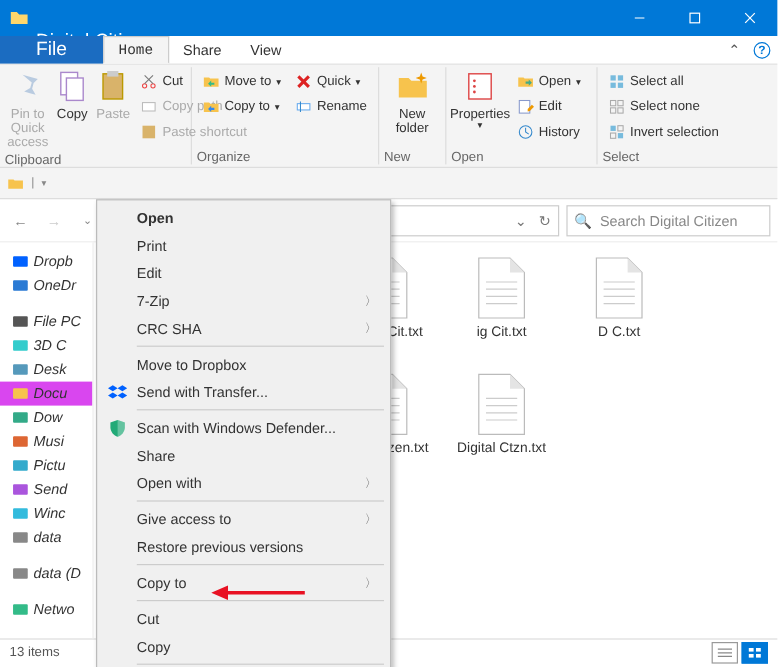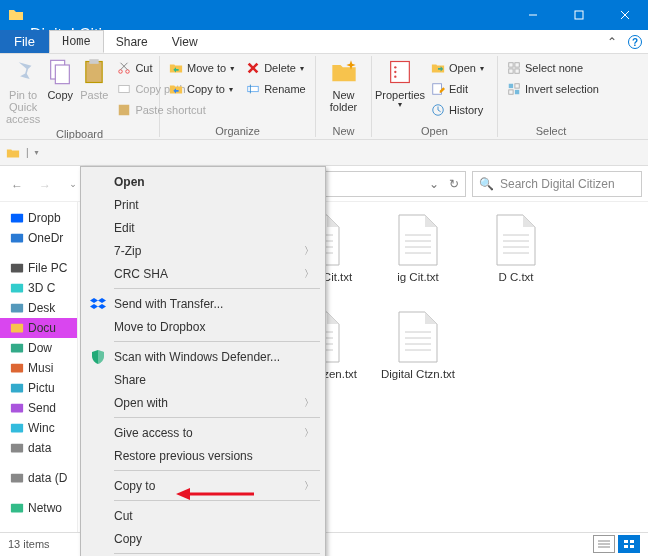--- a/index.html
+++ b/index.html
@@ -3,44 +3,44 @@
 <meta charset="utf-8">
 <style>
   * { box-sizing: border-box; margin: 0; padding: 0; font-family: "Segoe UI", sans-serif; }
   body { width: 648px; height: 556px; overflow: hidden; background: #fff; font-size: 12px; color: #333; position: relative; }
   .titlebar { background: #0078d7; color: #fff; height: 30px; display: flex; align-items: center; padding-left: 8px; }
   .titlebar .ticon { width: 16px; height: 16px; margin-right: 6px; }
   .titlebar .title { flex: 1; font-size: 16px; margin-top: 40px; }
   .winbtns { display: flex; }
   .winbtn { width: 46px; height: 30px; display: flex; align-items: center; justify-content: center; }
   .menubar { background: #fff; height: 24px; display: flex; align-items: stretch; border-bottom: 1px solid #ddd; }
-  .filetab { background: #1b6cc1; color: #fff; padding: 0 14px; display: flex; align-items: center; font-size: 13px; }
+  .filetab { background: #1b6cc1; color: #fff; padding: 0 30px; display: flex; align-items: center; font-size: 16px; }
   .mtab { padding: 0 12px; display: flex; align-items: center; font-size: 12px; }
   .mtab.active { border: 1px solid #ccc; border-bottom: 1px solid #f4f4f4; background: #f4f4f4; font-family: Liberation Mono, monospace; }
   .menubar .sp { flex: 1; }
   .chev, .help { width: 20px; display: flex; align-items: center; justify-content: center; color: #555; }
   .help { color:#0078d7; font-weight:bold; border:1px solid #0078d7; border-radius:50%; width:14px; height:14px; font-size:10px; margin:5px 6px; }
   .ribbon { background: #f4f4f4; height: 86px; display: flex; border-bottom: 1px solid #ddd; padding: 2px 0; overflow: hidden; }
   .rgroup { border-right: 1px solid #ddd; display: flex; flex-direction: column; padding: 0 4px; }
   .rgroup .gbody { flex: 1; display: flex; align-items: flex-start; gap: 2px; }
-  .glabel { text-align: center; color: #666; font-size: 11px; padding-top: 1px; }
+  .glabel { color: #666; font-size: 11px; padding-top: 1px; }
   .bigbtn { display: flex; flex-direction: column; align-items: center; width: 48px; padding: 2px; font-size: 11px; text-align: center; line-height: 1.1; }
   .bigbtn .bicon { width: 28px; height: 28px; margin-bottom: 3px; }
   .smallstack { display: flex; flex-direction: column; gap: 1px; padding: 2px; }
   .smallbtn { display: flex; align-items: center; gap: 4px; font-size: 11px; height: 20px; padding: 0 3px; white-space: nowrap; }
   .smallbtn .sicn { width: 14px; height: 14px; flex-shrink: 0; }
   .dimmed { color: #aaa; }
   .qat { height: 26px; background: #f4f4f4; display: flex; align-items: center; padding-left: 6px; gap: 6px; border-bottom: 1px solid #ddd; }
   .navbar { height: 36px; display: flex; align-items: center; padding: 4px 6px; gap: 6px; border-bottom: 1px solid #eee; }
   .navarrow { width: 22px; height: 22px; display: flex; align-items: center; justify-content: center; color: #888; }
   .addr { flex: 1; height: 26px; border: 1px solid #ccc; display: flex; align-items: center; justify-content: flex-end; padding: 0 6px; color: #777; gap: 10px; }
   .search { width: 170px; height: 26px; border: 1px solid #ccc; display: flex; align-items: center; padding: 0 6px; color: #777; gap: 6px; }
   .main { display: flex; height: 330px; }
   .sidebar { width: 78px; border-right: 1px solid #eee; padding: 6px 0; overflow: hidden; }
-  .sbitem { display: flex; align-items: flex-end; gap: 4px; padding: 3px 4px 3px 10px; font-size: 12px; white-space: nowrap; }
+  .sbitem { display: flex; align-items: flex-end; gap: 4px; padding: 3px 4px 3px 10px; font-size: 12px; white-space: nowrap; font-style: italic; }
   .sbitem.sel { background: #d946ef; }
   .sbicn { width: 14px; height: 14px; flex-shrink: 0; }
   .sbgap { height: 10px; }
   .files { flex: 1; padding: 8px 4px; display: flex; flex-wrap: wrap; align-content: flex-start; gap: 8px 14px; overflow: hidden; }
   .file { width: 84px; display: flex; flex-direction: column; align-items: center; text-align: center; font-size: 11.5px; line-height: 1.25; }
   .file.sel .ficon { outline: 1px solid #7bb4e3; background: #cce5f6; }
   .ficon { width: 54px; height: 60px; padding: 4px; display:flex; align-items:center; justify-content:center; }
   .status { height: 22px; border-top: 1px solid #ddd; display: flex; align-items: center; padding: 0 8px; font-size: 11px; color: #555; }
   .status .sp { flex: 1; }
   .viewbtn { width: 22px; height: 18px; border: 1px solid #999; margin-left: 3px; display:flex; align-items:center; justify-content:center; }
@@ -159,21 +159,21 @@
             <span>Copy to</span> 
             <span style="font-size:8px">▾</span>
           </div>
       </div>
       <div class="smallstack">
         <div class="smallbtn">
             <svg class="sicn" viewBox="0 0 16 16">
               <line x1="3" y1="3" x2="13" y2="13" stroke="#d22" stroke-width="3"></line>
               <line x1="13" y1="3" x2="3" y2="13" stroke="#d22" stroke-width="3"></line>
             </svg>
-            <span>Delete</span> 
+            <span>Quick</span> 
             <span style="font-size:8px">▾</span>
           </div>
         <div class="smallbtn">
             <svg class="sicn" viewBox="0 0 16 16">
               <rect x="2" y="5" width="12" height="6" fill="#fff" stroke="#6ae"></rect>
               <line x1="5" y1="3" x2="5" y2="13" stroke="#38c"></line>
             </svg>
             <span>Rename</span>
           </div>
       </div>
@@ -227,20 +227,29 @@
             </svg>
             <span>History</span>
           </div>
       </div>
     </div>
     <div class="glabel">Open</div>
   </div>
   <div class="rgroup" style="width:106px;border-right:none">
     <div class="gbody">
       <div class="smallstack">
+        <div class="smallbtn">
+            <svg class="sicn" viewBox="0 0 16 16">
+              <rect x="2" y="2" width="5" height="5" fill="#7bd"></rect>
+              <rect x="9" y="2" width="5" height="5" fill="#7bd"></rect>
+              <rect x="2" y="9" width="5" height="5" fill="#7bd"></rect>
+              <rect x="9" y="9" width="5" height="5" fill="#7bd"></rect>
+            </svg>
+            <span>Select all</span>
+          </div>
         <div class="smallbtn">
             <svg class="sicn" viewBox="0 0 16 16">
               <rect x="2" y="2" width="5" height="5" fill="none" stroke="#aaa"></rect>
               <rect x="9" y="2" width="5" height="5" fill="none" stroke="#aaa"></rect>
               <rect x="2" y="9" width="5" height="5" fill="none" stroke="#aaa"></rect>
               <rect x="9" y="9" width="5" height="5" fill="none" stroke="#aaa"></rect>
             </svg>
             <span>Select none</span>
           </div>
         <div class="smallbtn">
@@ -518,27 +527,27 @@
   <div class="ctxitem">Edit</div>
   <div class="ctxitem">
       <span>7-Zip</span>
       <span class="sub">〉</span>
     </div>
   <div class="ctxitem">
       <span>CRC SHA</span>
       <span class="sub">〉</span>
     </div>
   <div class="ctxsep"></div>
+  <div class="ctxitem">Move to Dropbox</div>
   <div class="ctxitem">
       <svg class="ctxicn" viewBox="0 0 16 16">
         <path fill="#0061ff" d="M4 2l4 2.5L4 7 0 4.5zM12 2l4 2.5L12 7 8 4.5zM4 8l4 2.5L4 13 0 10.5zM12 8l4 2.5L12 13 8 10.5z"></path>
       </svg>
       <span>Send with Transfer...</span>
     </div>
-  <div class="ctxitem">Move to Dropbox</div>
   <div class="ctxsep"></div>
   <div class="ctxitem">
       <svg class="ctxicn" viewBox="0 0 16 16">
         <path fill="#2a7" d="M8 1l6 2v4c0 4-3 7-6 8-3-1-6-4-6-8V3z"></path>
         <path fill="#fff" d="M8 1v14c3-1 6-4 6-8V3z" opacity=".3"></path>
       </svg>
       <span>Scan with Windows Defender...</span>
     </div>
   <div class="ctxitem">Share</div>
   <div class="ctxitem">

